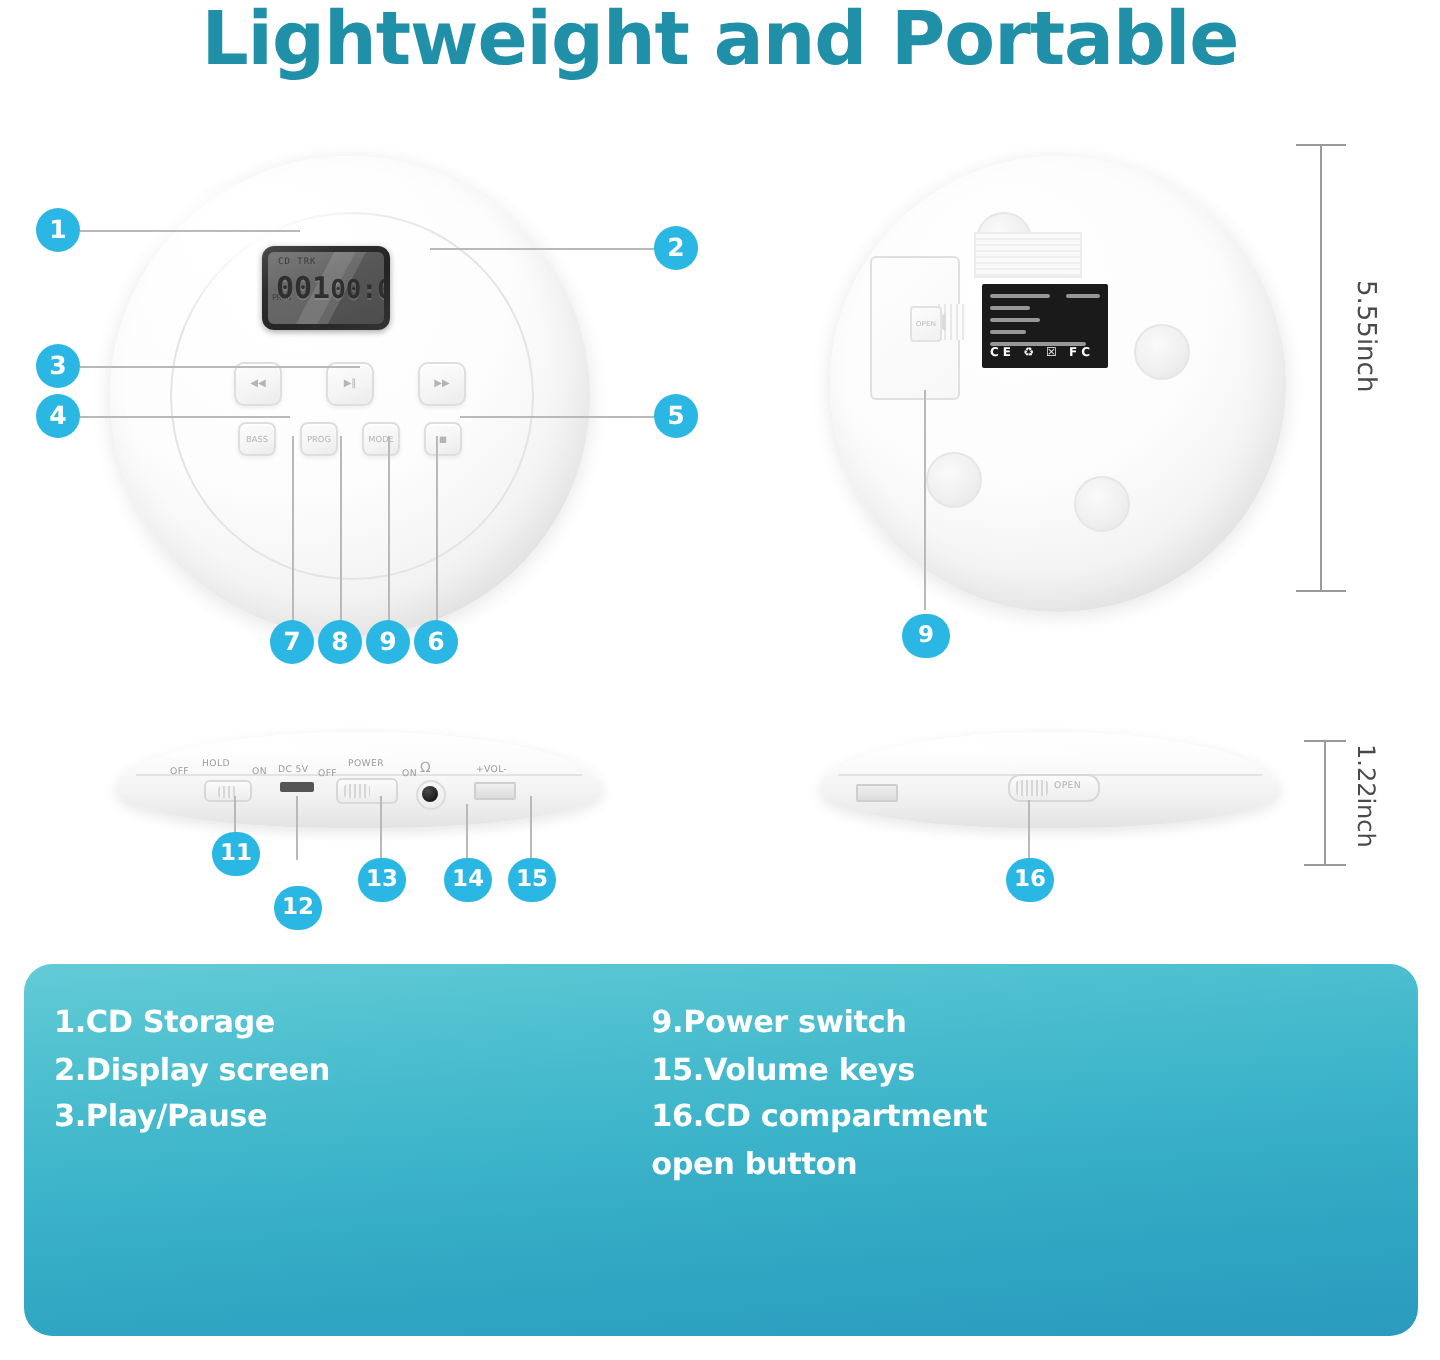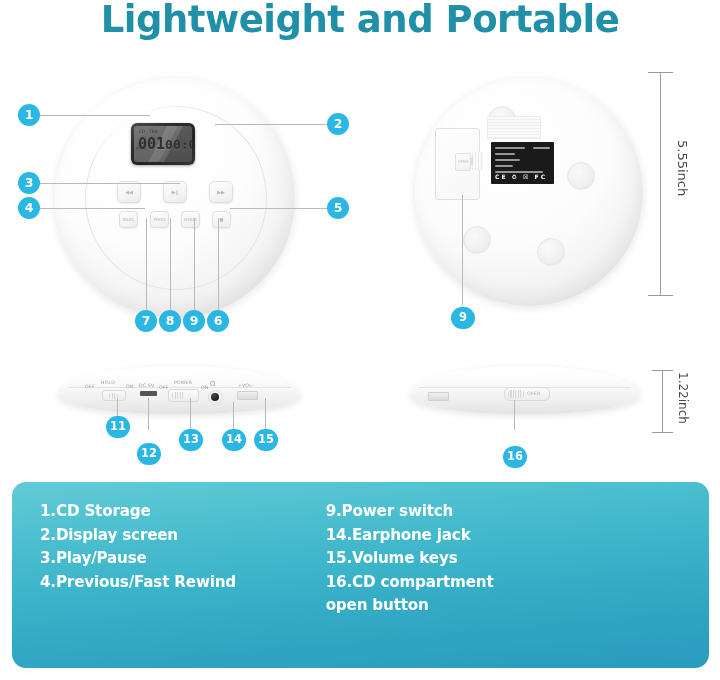--- a/index.html
+++ b/index.html
@@ -201,21 +201,21 @@
   
   #legend{
     position:absolute;left:12px;top:482px;width:697px;height:186px;
     border-radius:14px;
     background:linear-gradient(175deg,#63CBD6 0%,#4EC0D0 22%,#3BB3C9 48%,#30A6C3 74%,#2A9BBE 100%);
     color:#ffffff;box-sizing:border-box;
     padding:18px 0 0 0;
   }
   .legcols{display:flex;width:100%;height:100%;box-sizing:border-box;}
   .legcol{box-sizing:border-box;}
-  .legcol.c1{width:45%;padding-left:28px;}
+  .legcol.c1{width:45%;padding-left:15px;}
   .legcol.c2{width:30%;}
   .legcol.c3{width:25%;}
   .legitem{
     font-size:15.2px;font-weight:bold;line-height:23.5px;
     color:#ffffff;font-family:"DejaVu Sans",sans-serif;
     letter-spacing:-0.2px;white-space:pre-line;
   }
 </style>
 </head>
 <body>
@@ -350,38 +350,36 @@
     <div class="side-gloss"></div>
     <div class="side-seam"></div>
     <div class="port-usb" style="left:18px;top:26px;width:19px;height:7px;"></div>
     <div class="switch" style="left:94px;top:21px;width:44px;height:12px;border-radius:6px;">
       <div class="switch-knob" style="left:3px;top:2px;width:16px;height:8px;"></div>
       <div class="sw-label" style="left:22px;top:3px;color:#b0b0b0;">OPEN</div>
     </div>
   </div>
 
   <div class="lead v" style="left:514px;top:400px;height:30px;"></div>
-  <div class="badge wide" style="left:503px;top:429px;margin-top:17px;">16</div>
+  <div class="badge wide" style="left:503px;top:429px;">16</div>
 
   <div class="dim-line" style="left:662px;top:370px;width:1px;height:62px;"></div>
   <div class="dim-line" style="left:652px;top:370px;width:21px;height:1px;"></div>
   <div class="dim-line" style="left:652px;top:432px;width:21px;height:1px;"></div>
   <div class="dim-label" style="left:690px;top:372px;font-size:12px;">1.22inch</div>
 
   <div id="legend">
     <div class="legcols">
       <div class="legcol c1">
         <div class="legitem">1.CD Storage</div>
         <div class="legitem">2.Display screen</div>
         <div class="legitem">3.Play/Pause</div>
-        <div class="legitem">4.Previous/Fast Rewind</div>
       </div>
       <div class="legcol c3">
         <div class="legitem">9.Power switch</div>
-        <div class="legitem">14.Earphone jack</div>
         <div class="legitem">15.Volume keys</div>
         <div class="legitem">16.CD compartment
 open button</div>
       </div>
     </div>
   </div>
 
 </div>
 
 </body></html>

